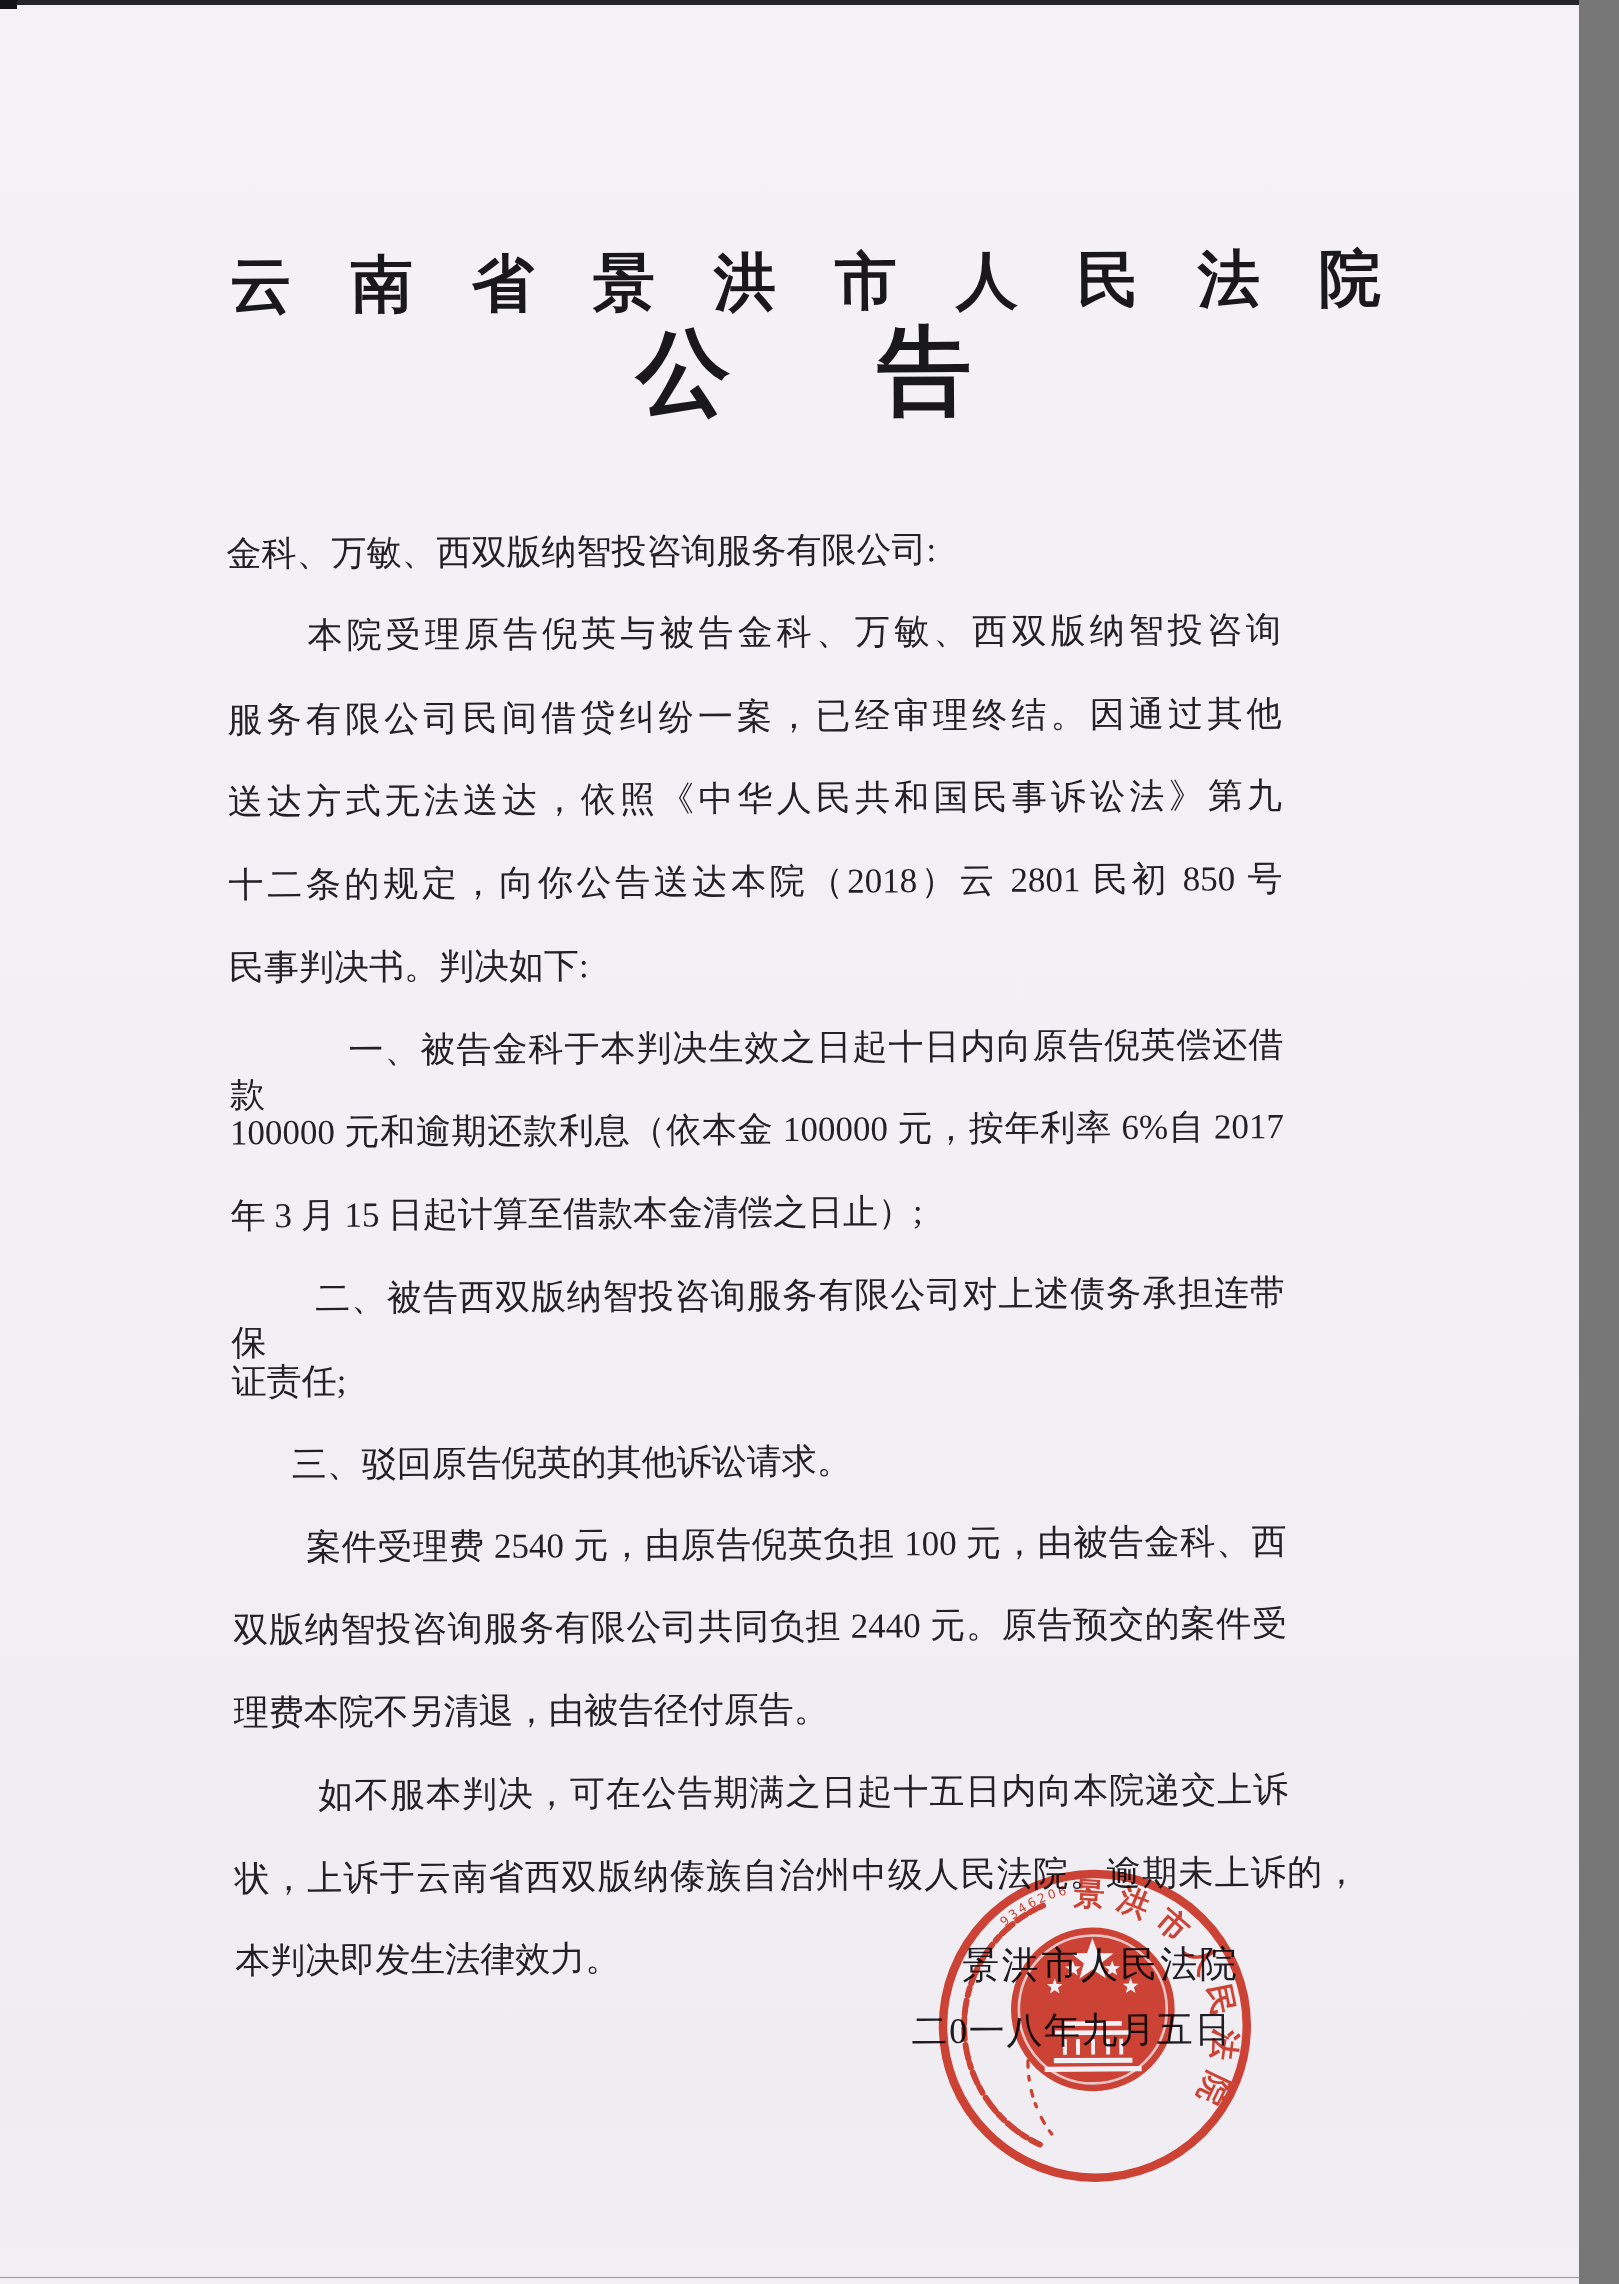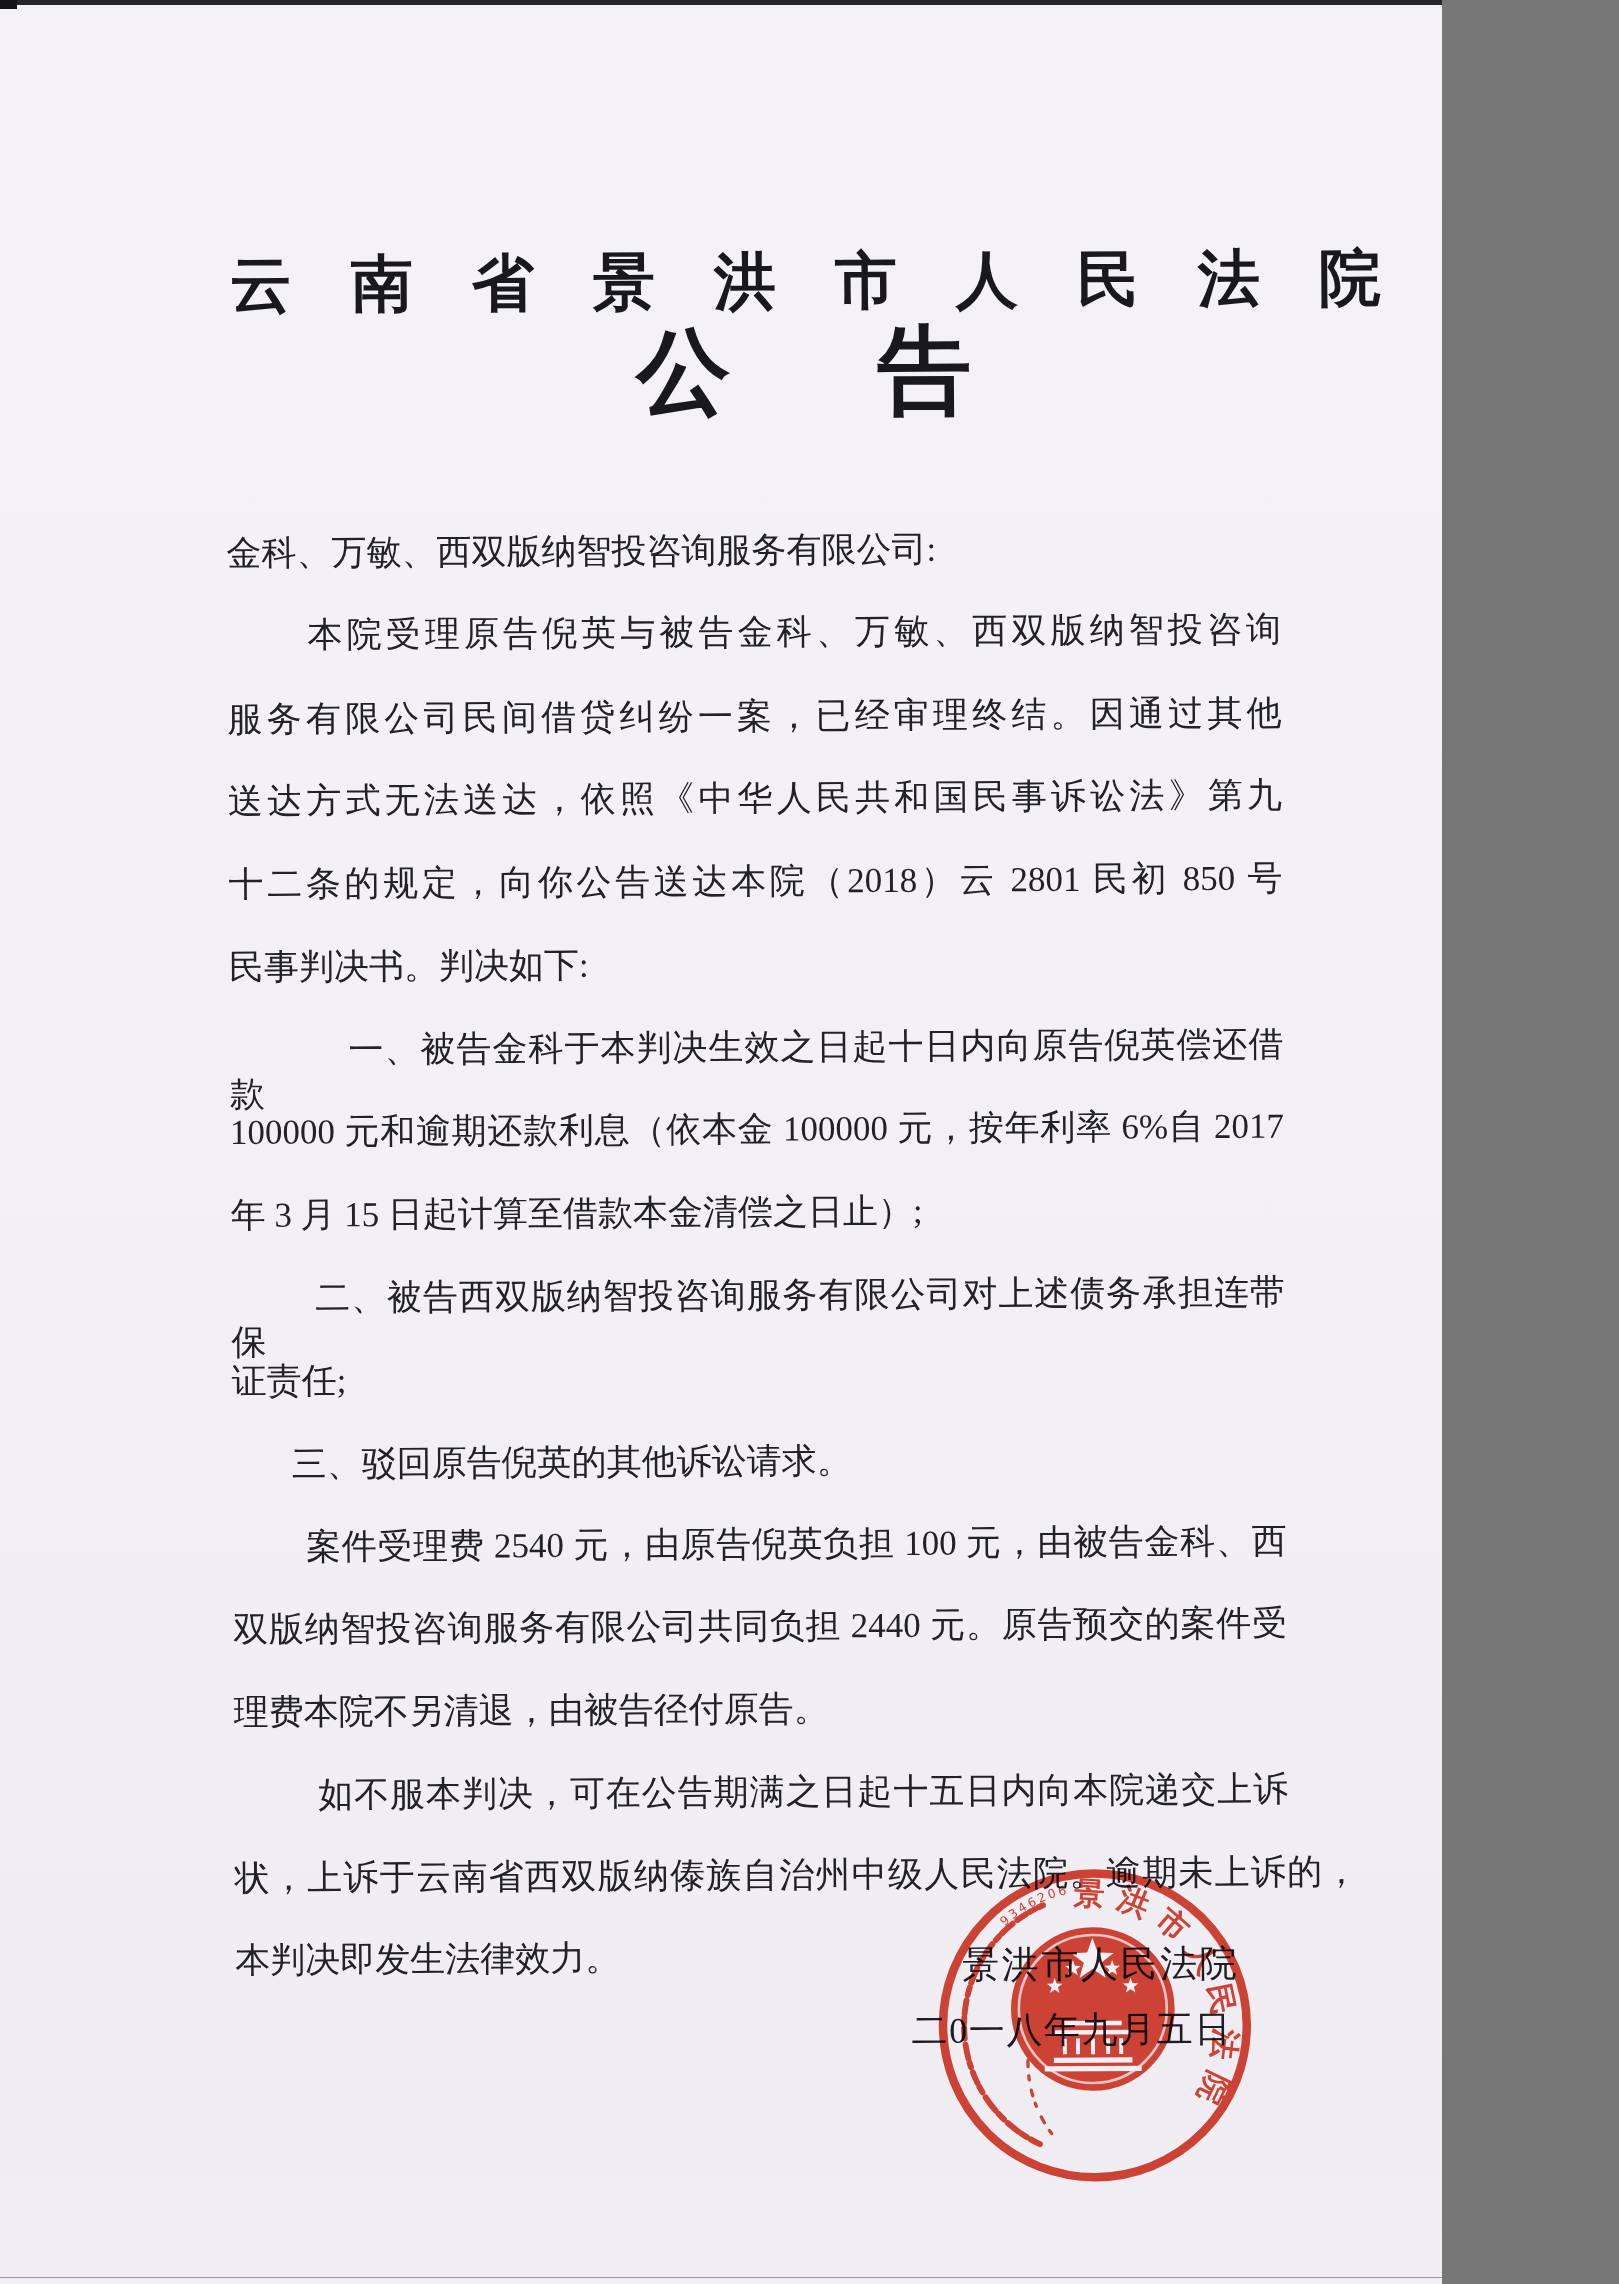--- a/index.html
+++ b/index.html
@@ -1,18 +1,18 @@
 <!DOCTYPE html>
 <html style="font-size:10.5px"><head>
 <meta charset="utf-8">
 <style>
   html,body{margin:0;padding:0;background:#777;}
   #page{
     position:relative;
-    width:1442px;height:2284px;
+    width:1579px;height:2284px;
     background:linear-gradient(180deg,#f4f2f7 0%,#f2f0f5 55%,#efedf2 92%,#f1eff4 100%);
     overflow:hidden;
     font-family:"Liberation Serif","DejaVu Serif",serif;
     color:#201f25;
   }
   
   .scan-top{position:absolute;top:0;left:0;width:100%;height:5.2px;background:#26252b;}
   .scan-top-corner{position:absolute;top:0;left:0;width:17px;height:9.2px;background:#141318;}
   .scan-bottom{position:absolute;top:2277px;left:0;width:100%;height:1.3px;background:#9b98a1;}
   #content{position:absolute;top:0;left:0;width:100%;height:100%;

